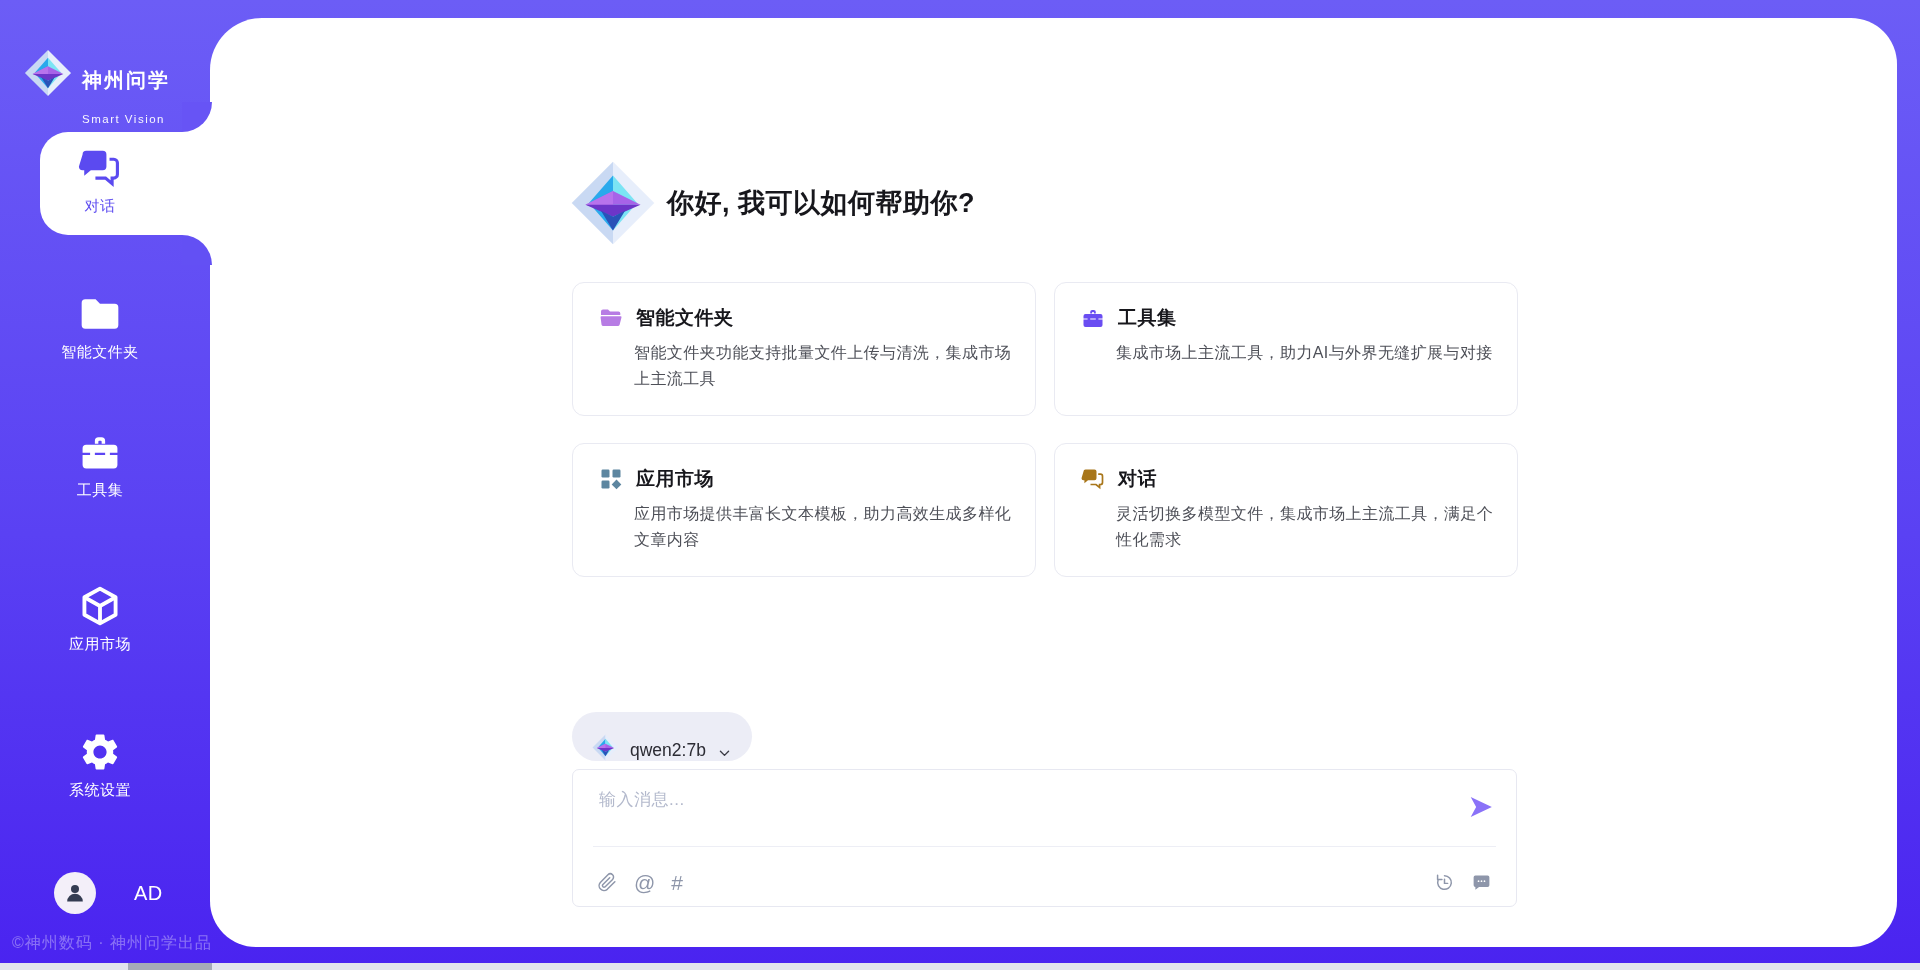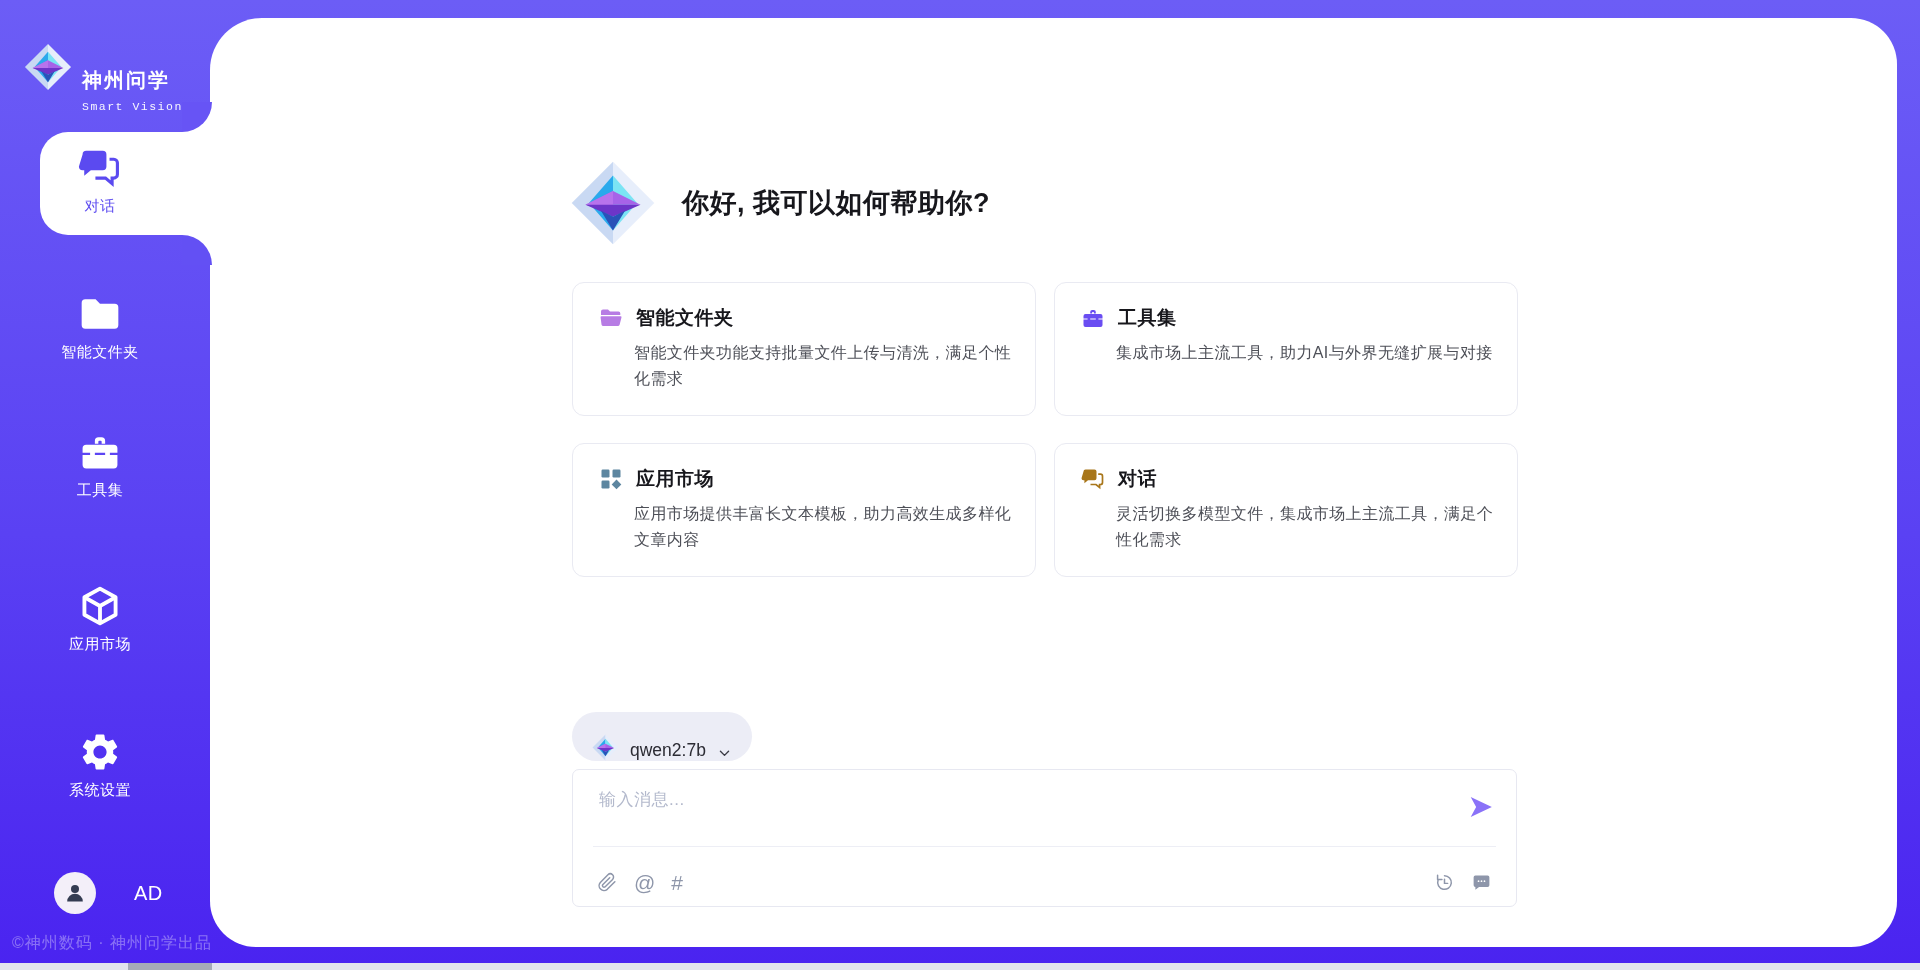--- a/index.html
+++ b/index.html
@@ -13,21 +13,21 @@
   .main-panel { position:absolute; left:210px; top:18px; width:1687px; height:929px;
                 background:#ffffff; border-radius:52px 46px 46px 46px; }
 
   
   .bottom-strip { position:absolute; left:0; bottom:0; width:1920px; height:7px; background:#e2e3ed; }
   .bottom-strip .seg { position:absolute; left:128px; top:0; width:84px; height:7px; background:#a6aab8; }
 
   
   .logo-row { position:absolute; left:24px; top:20px; display:flex; align-items:center; gap:10px; }
   .logo-text .name { color:#fff; font-size:20px; font-weight:700; letter-spacing:2px;margin-top:47px; }
-  .logo-text .sub  { color:#fff; font-size:11.5px; letter-spacing:1.5px; margin-top:6px; opacity:.95;font-family:Liberation Mono, monospace; }
+  .logo-text .sub  { color:#fff; font-size:11.5px; letter-spacing:1.5px; margin-top:19px; opacity:.95; }
 
   .nav-item { position:absolute; left:0; width:200px; display:flex; flex-direction:column;
               align-items:center; color:#ffffff; cursor:pointer; }
   .nav-item .nav-label { margin-top:7px; font-size:15px; letter-spacing:.5px; }
   .nav-item svg { display:block; }
 
   
   .active-tab { position:absolute; left:40px; top:132px; width:172px; height:103px;
                 background:#ffffff; border-radius:28px 0 0 28px; }
   .fillet { position:absolute; left:182px; width:30px; height:30px; background:#ffffff; }
@@ -37,21 +37,21 @@
   .fillet.bottom::after { content:''; position:absolute; inset:0; background:#6350f4; border-radius:0 100% 0 0; }
   .nav-item.active { color:#5b4af0; }
 
   .user-row { position:absolute; left:54px; top:872px; display:flex; align-items:center; gap:18px; }
   .avatar { width:42px; height:42px; border-radius:50%; background:#f3eff9; display:flex;
             align-items:center; justify-content:center; }
   .user-name { color:#fff; font-size:20px; letter-spacing:.5px;margin-left:20px; }
   .copyright { position:absolute; left:12px; top:933px; font-size:16px; color:rgba(255,255,255,.35); letter-spacing:1px; }
 
   
-  .greeting { position:absolute; left:570px; top:160px; display:flex; align-items:center; gap:26px; }
+  .greeting { position:absolute; left:570px; top:160px; display:flex; align-items:center; gap:11px; }
   .greeting-title { font-size:27px; font-weight:700; color:#17171c; letter-spacing:.5px; }
 
   
   .cards { position:absolute; left:572px; top:282px; display:grid;
            grid-template-columns:464px 464px; gap:27px 18px; }
   .card { background:#fff; border:1px solid #e9eaf2; border-radius:12px; padding:22px 26px 24px; cursor:pointer; }
   .card-head { display:flex; align-items:center; gap:13px; }
   .card-title { font-size:19px; font-weight:700; color:#17171c; letter-spacing:.5px; }
   .card-desc { margin-left:35px; margin-top:9px; width:379px; font-size:16px; color:#4e5058;
                line-height:1.6; letter-spacing:.4px; }
@@ -225,21 +225,21 @@
   </div>
 
   <div class="cards">
     <div class="card">
       <div class="card-head">
         <svg class="ci-folder" width="24" height="24" viewBox="0 0 24 24">
             <use href="#icon-folder-open"></use>
           </svg>
         <div class="card-title">智能文件夹</div>
       </div>
-      <div class="card-desc">智能文件夹功能支持批量文件上传与清洗，满足个性化需求</div>
+      <div class="card-desc">智能文件夹功能支持批量文件上传与清洗，集成市场上主流工具</div>
     </div>
     <div class="card">
       <div class="card-head">
         <svg class="ci-toolbox" width="24" height="24" viewBox="0 0 24 24">
             <use href="#icon-toolbox"></use>
           </svg>
         <div class="card-title">工具集</div>
       </div>
       <div class="card-desc">集成市场上主流工具，助力AI与外界无缝扩展与对接</div>
     </div>

